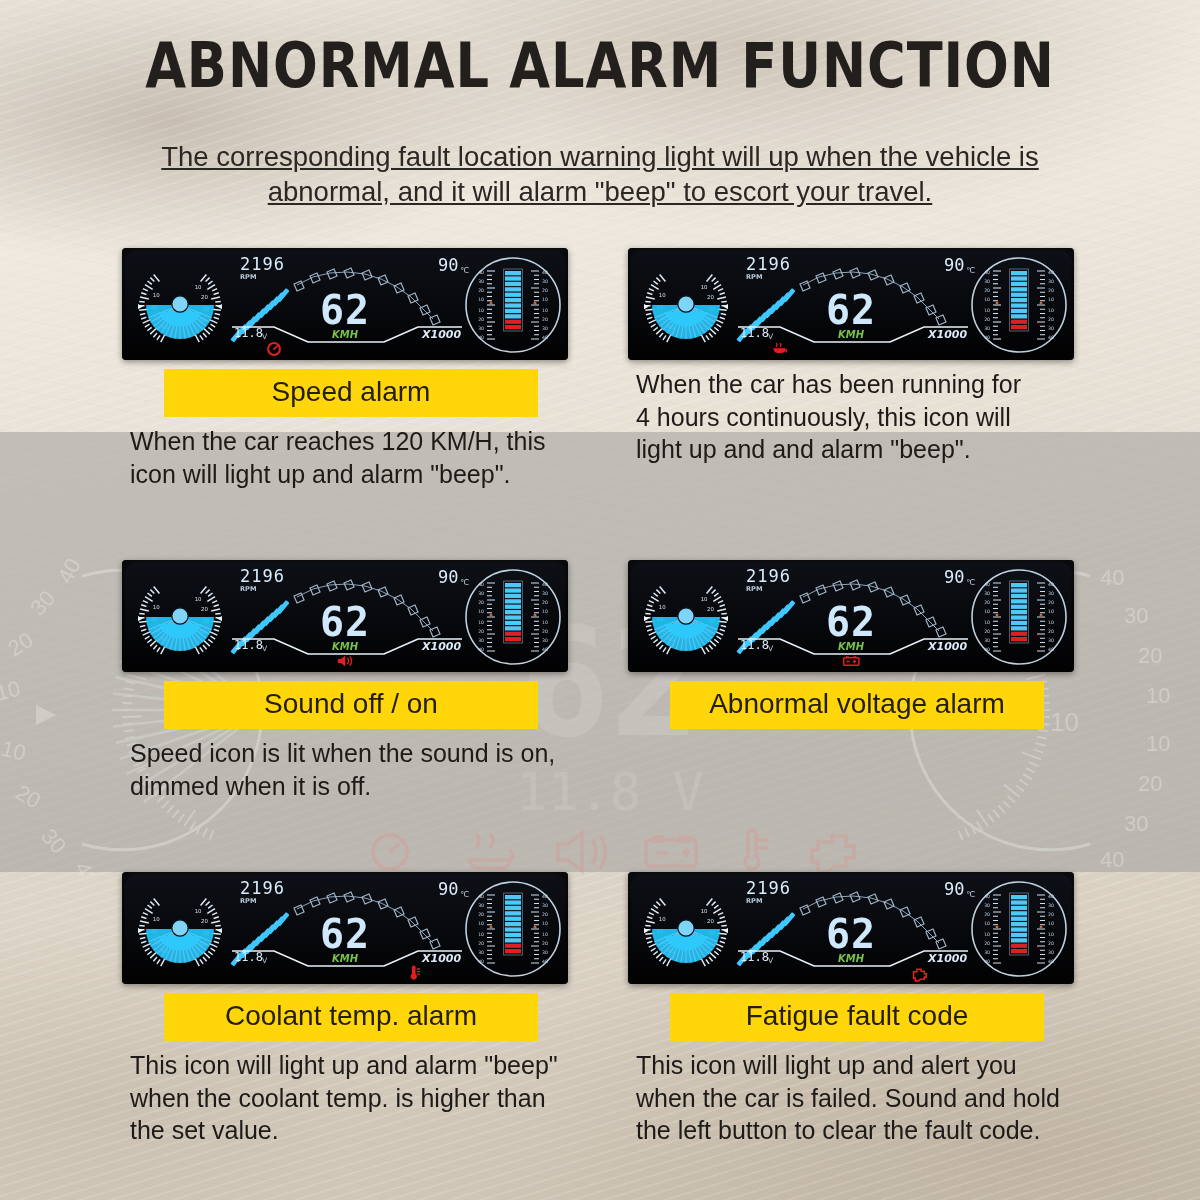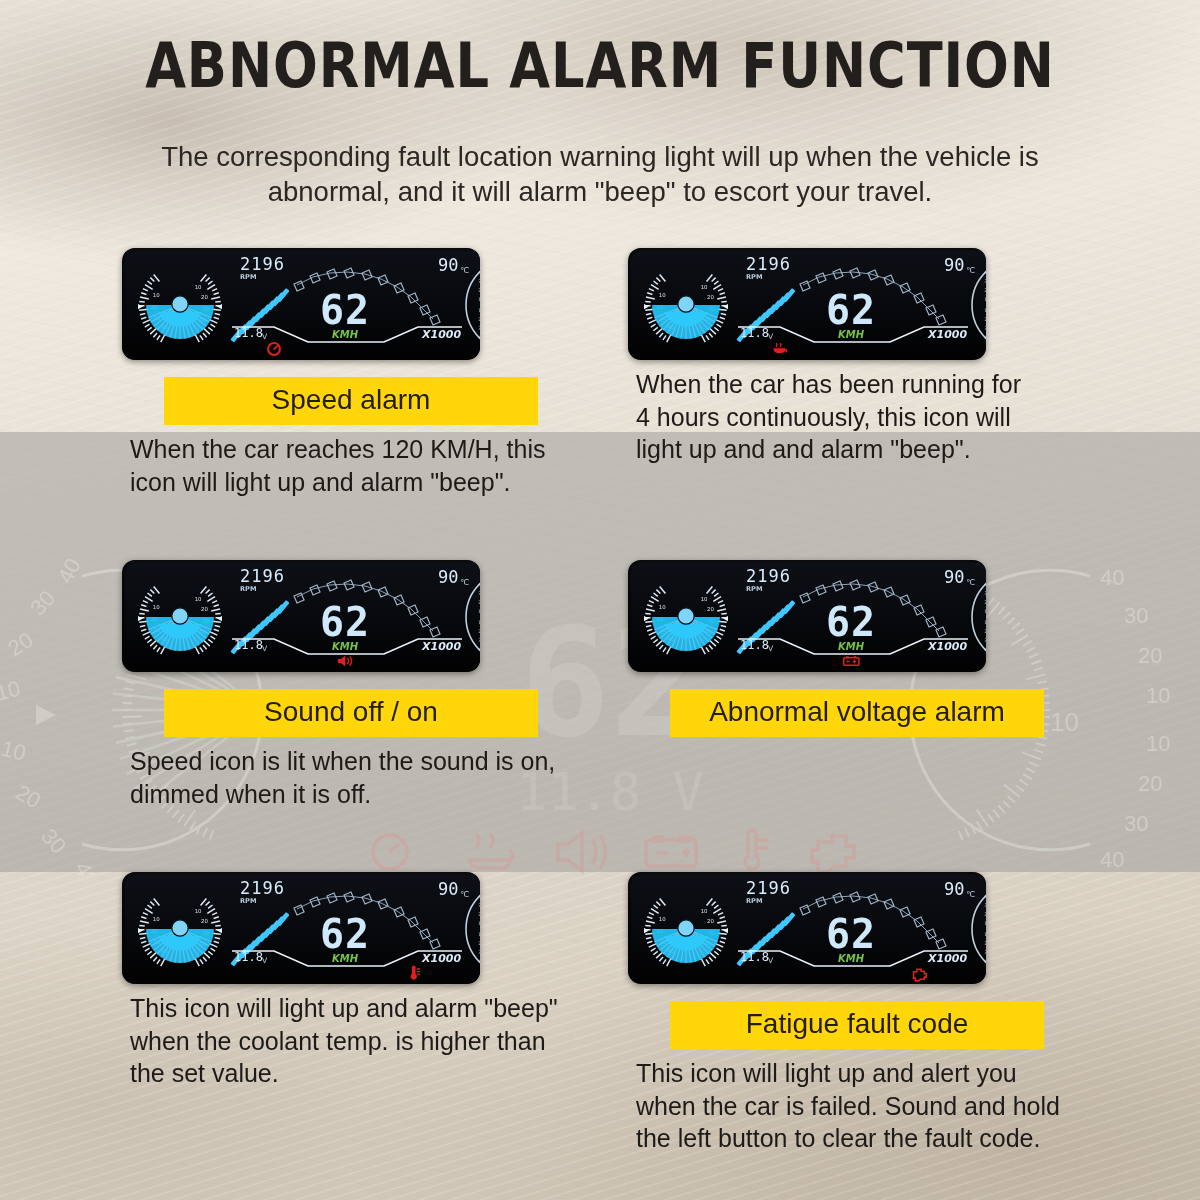--- a/index.html
+++ b/index.html
@@ -47,49 +47,50 @@
     text-align:center;
     font-family:"Liberation Sans Narrow","DejaVu Sans Condensed","Liberation Sans", sans-serif;
     font-weight:bold; font-size:63px; letter-spacing:1px;
     color:#231f1c; line-height:1;
     transform:scaleX(.93); transform-origin:center;
   }
   .subtitle{
     position:absolute; left:110px; right:110px; top:140px;
     text-align:center; font-size:27.5px; line-height:1.26;
     color:#2b2724;
+    text-decoration:underline;
   }
 
   
   .grid{ position:absolute; left:0; top:248px; width:1200px; }
   .card{ position:absolute; width:500px; }
   .card.c0{ left:122px;  top:0px;   }
   .card.c1{ left:628px;  top:0px;   }
   .card.c2{ left:122px;  top:312px; }
   .card.c3{ left:628px;  top:312px; }
   .card.c4{ left:122px;  top:624px; }
   .card.c5{ left:628px;  top:624px; }
 
   
   .hud{
-    position:relative; width:358px; height:112px;
-    border-radius:13px; overflow:hidden;
+    position:relative; width:446px; height:112px;
+    border-radius:4px; overflow:hidden;
     background:linear-gradient(180deg,#15161c 0%,#090a0e 40%,#050507 100%);
     box-shadow:0 2px 6px rgba(0,0,0,.40), inset 0 0 20px rgba(0,0,0,.9);
   }
   .hud .bezel{
     position:absolute; inset:3px; border-radius:10px;
     background:#040406;
     box-shadow:inset 0 0 12px rgba(90,130,190,.10);
   }
   .hud svg{ position:absolute; left:0; top:0; }
 
   
   .label{
-    margin-top:17px; margin-left:42px;
+    margin-top:9px; margin-left:42px;
     display:inline-block; min-width:374px;
     background:#FFD60A;
     color:#241d07; font-size:28px; line-height:1;
     padding:9px 16px 11px; text-align:center;
   }
   .caption{
     margin-top:8px; margin-left:8px;
     font-size:25px; line-height:1.30; color:#1d1a18;
     white-space:pre-line; max-width:462px;
   }
@@ -1346,20 +1347,21 @@
     <g transform="translate(292,101) scale(0.8)" opacity="1">
       <g filter="">
                 <g transform="translate(-7,-8)">
                   <path d="M4.4 0.8 a2.3 2.3 0 0 1 4.6 0 v8.4 a3.8 3.8 0 1 1 -4.6 0z" fill="#e02020"></path>
                   <path d="M10.6 3 h4 M10.6 6.2 h4 M10.6 9.4 h4" stroke="#e02020" stroke-width="1.6"></path>
                 </g>
               </g>
     </g>
   </svg>
         </div>
+      <div class="label">Coolant temp. alarm</div>
       <div class="caption">This icon will light up and alarm "beep"
 when the coolant temp. is higher than
 the set value.</div>
     </div>
 
     <div class="card c5">
       <div class="hud">
           <div class="bezel"></div>
   <svg width="446" height="112" viewBox="0 0 446 112" xmlns="http://www.w3.org/2000/svg">
     <defs>

